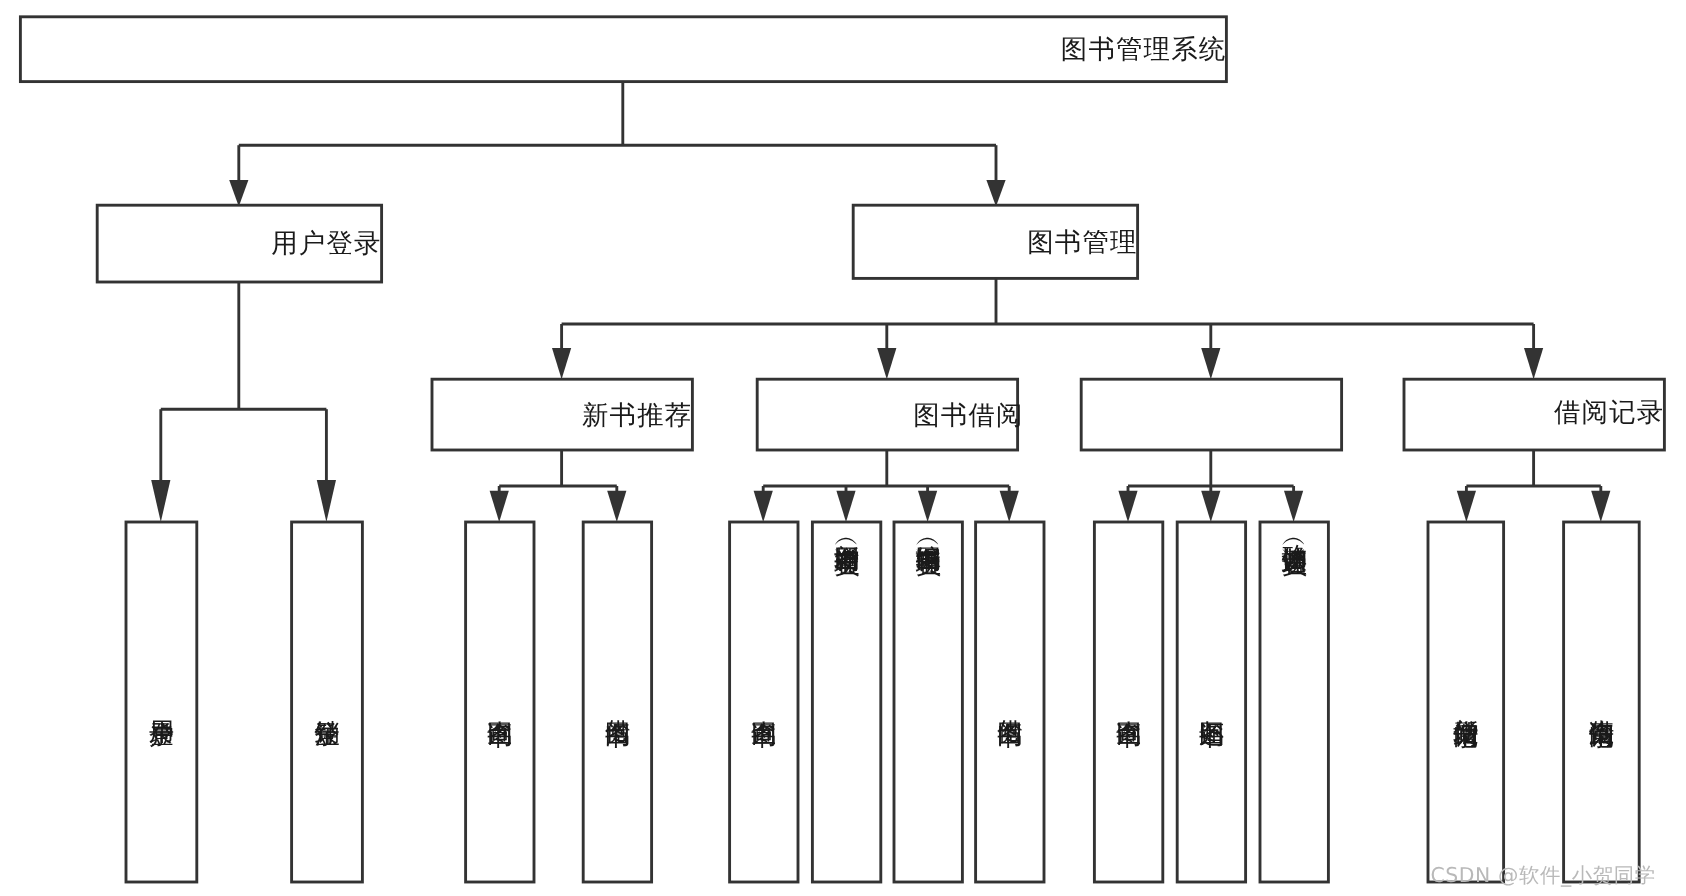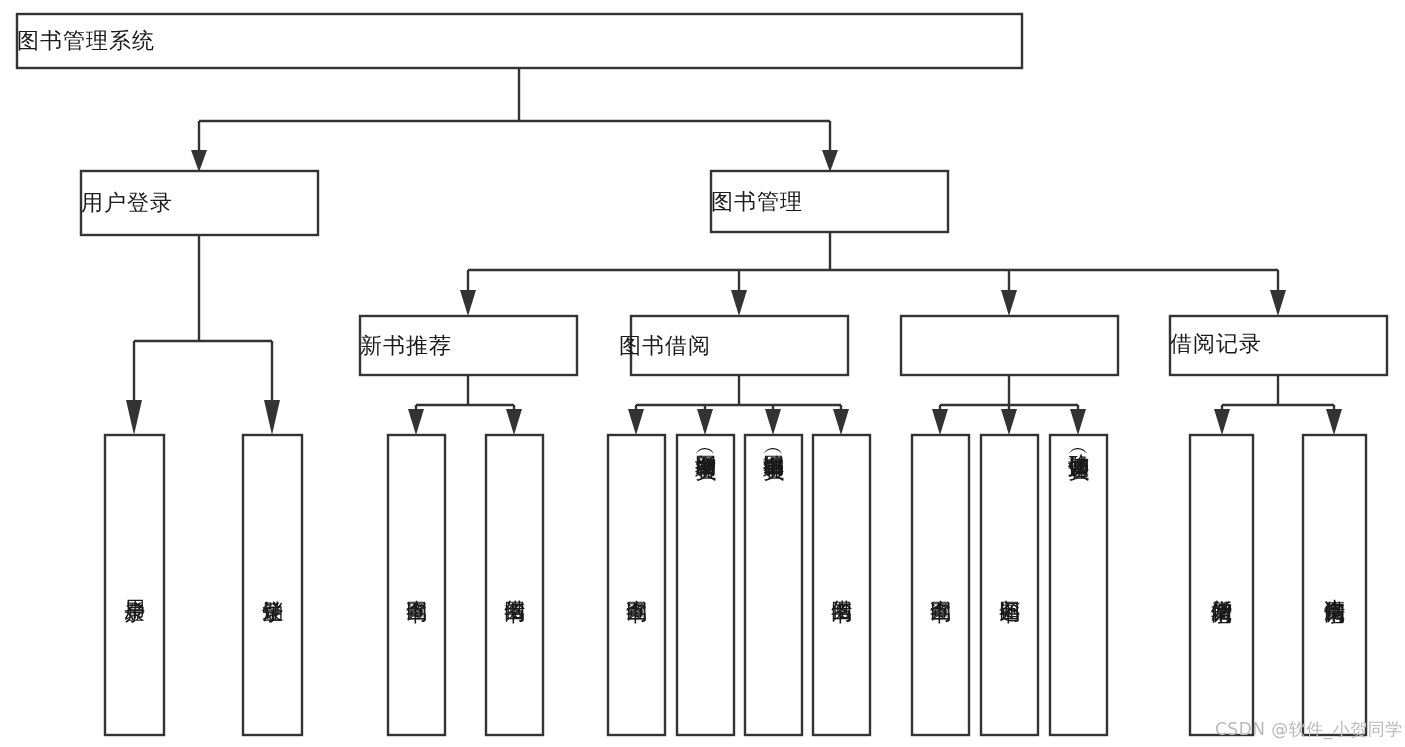--- a/index.html
+++ b/index.html
@@ -63,21 +63,21 @@
     line-height: 1.06;
     color: #1a1a1a;
     letter-spacing: 1px;
     text-align: center;
     white-space: nowrap;
   }
   .hlabel-wrap {
     position: absolute;
     display: flex;
     align-items: center;
-    justify-content: flex-start;
+    justify-content: flex-end;
     pointer-events: none;
   }
   .hlabel-inner {
     font-family: "DejaVu Sans", "Liberation Sans", sans-serif;
     font-size: 22px;
     color: #1a1a1a;
     letter-spacing: 1px;
     white-space: nowrap;
   }
 </style>
@@ -202,21 +202,21 @@
   </div>
 
   <div class="hlabel-wrap" style="left:711px; top:171px; width:237px; height:61px;">
     <span class="hlabel-inner">图书管理</span>
   </div>
 
   <div class="hlabel-wrap" style="left:360px; top:316px; width:217px; height:59px;">
     <span class="hlabel-inner">新书推荐</span>
   </div>
 
-  <div class="hlabel-wrap" style="left:619px; top:316px; width:210px; height:59px;">
+  <div class="hlabel-wrap" style="left:643px; top:316px; width:210px; height:59px;">
     <span class="hlabel-inner">图书借阅</span>
   </div>
 
 
   <div class="hlabel-wrap" style="left:1170px; top:316px; width:217px; height:55px;">
     <span class="hlabel-inner">借阅记录</span>
   </div>
 
   <div class="vlabel-wrap" style="left:105px; top:435px; width:59px; height:300px;">
     <span class="vlabel-inner">用户登录</span>
@@ -255,15 +255,15 @@
     <span class="vlabel-inner">确认归还（管理员）</span>
   </div>
 
   <div class="vlabel-wrap" style="left:1190px; top:435px; width:63px; height:300px;">
     <span class="vlabel-inner">新增借阅记录</span>
   </div>
   <div class="vlabel-wrap" style="left:1303px; top:435px; width:63px; height:300px;">
     <span class="vlabel-inner">查询借阅记录</span>
   </div>
 
-  <div class="watermark-text" style="left:1192px; top:718px;padding-left:23px;">CSDN @软件_小贺同学</div>
+  <div class="watermark-text" style="left:1192px; top:718px;">CSDN @软件_小贺同学</div>
 
 </div>
 
 </body></html>

